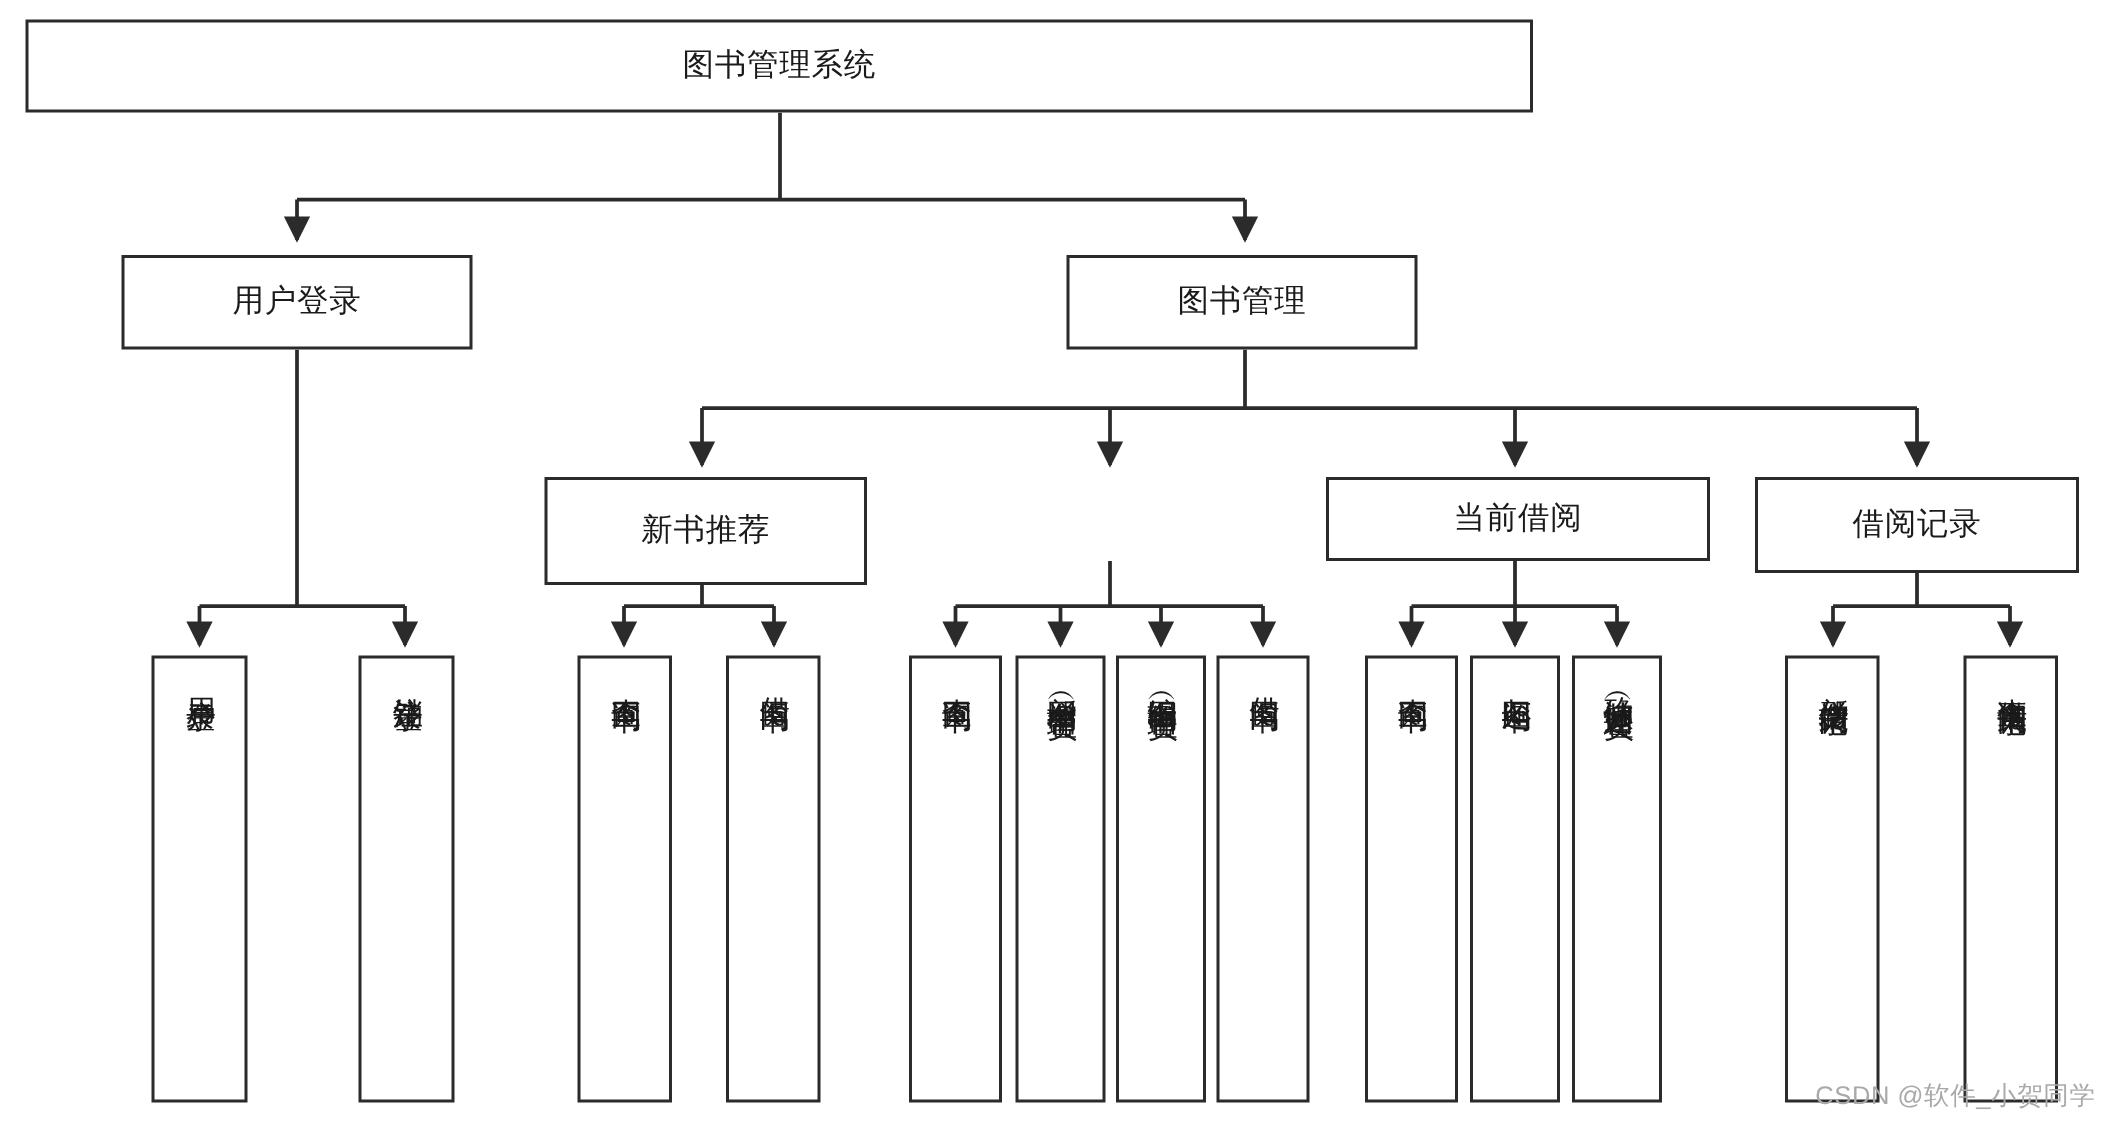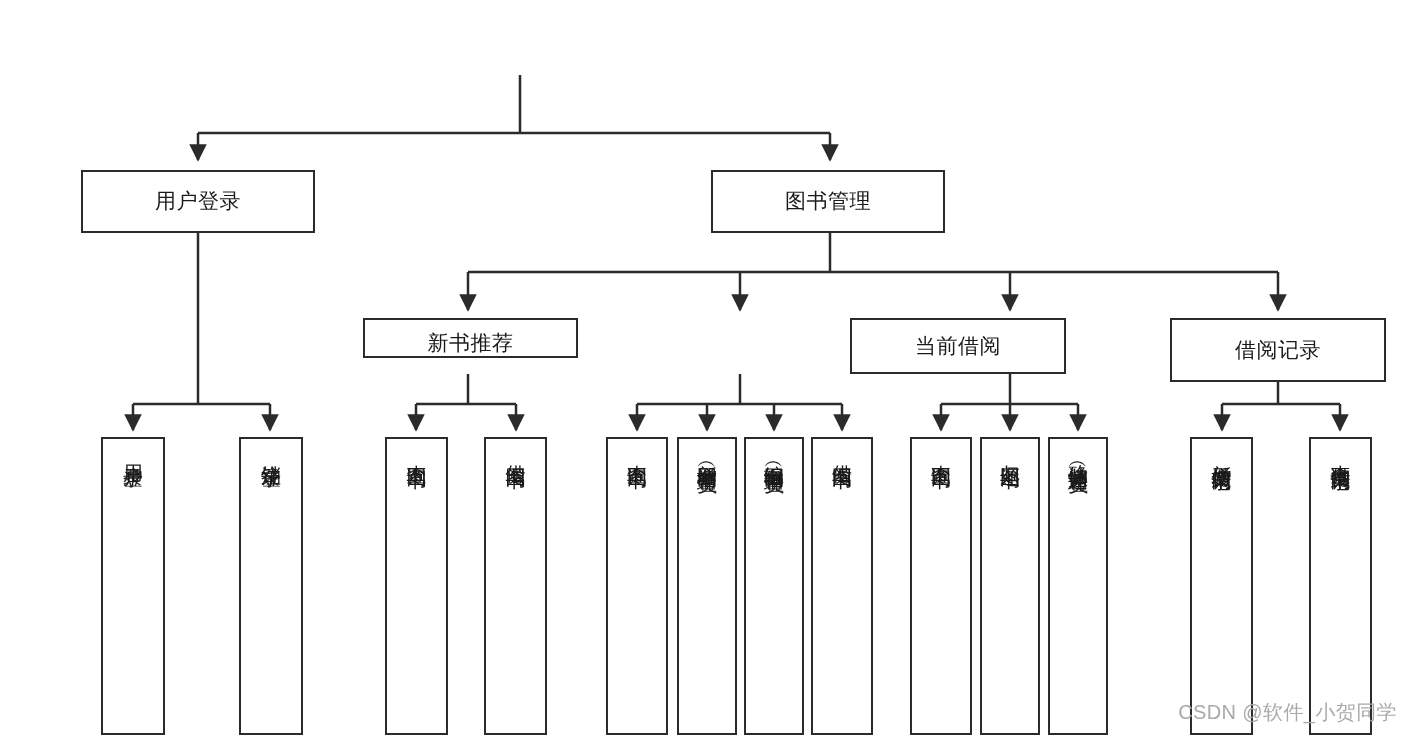--- a/index.html
+++ b/index.html
@@ -54,22 +54,22 @@
   .node.vert .node-label {
     writing-mode: vertical-rl;
     text-orientation: upright;
     font-size: 20px;
     line-height: 1.05;
     letter-spacing: 1.5px;
   }
   #watermark {
     position: absolute;
     right: 8px;
-    bottom: 21px;
-    font-size: 20px;
+    bottom: 5px;
+    font-size: 17px;
     color: #a9a9a9;
     letter-spacing: 0.4px;
     z-index: 5;
     white-space: nowrap;
     pointer-events: none;
   }
 </style>
 </head>
 <body>
 
@@ -118,35 +118,38 @@
       <path d="M 1010 404 L 1010 430" marker-end="url(#arrow)"></path>
       <path d="M 1078 404 L 1078 430" marker-end="url(#arrow)"></path>
 
       <path d="M 1278 374 L 1278 404"></path>
       <path d="M 1222 404 L 1340 404"></path>
       <path d="M 1222 404 L 1222 430" marker-end="url(#arrow)"></path>
       <path d="M 1340 404 L 1340 430" marker-end="url(#arrow)"></path>
     </g>
   </svg>
 
+  <div class="node horiz" style="left:17px; top:13px; width:1005px; height:62px;">
+    <span class="node-label">图书管理系统</span>
+  </div>
 
   <div class="node horiz" style="left:81px; top:170px; width:234px; height:63px;">
     <span class="node-label">用户登录</span>
   </div>
 
   <div class="node horiz" style="left:711px; top:170px; width:234px; height:63px;justify-content:center;">
     <span class="node-label">图书管理</span>
   </div>
 
-  <div class="node horiz" style="left:363px; top:318px; width:215px; height:40px;align-items:flex-end;">
+  <div class="node horiz" style="left:363px; top:318px; width:215px; height:72px;">
     <span class="node-label">新书推荐</span>
   </div>
 
 
-  <div class="node horiz" style="left:850px; top:318px; width:216px; height:56px;">
+  <div class="node horiz" style="left:884px; top:318px; width:256px; height:56px;">
     <span class="node-label">当前借阅</span>
   </div>
 
   <div class="node horiz" style="left:1170px; top:318px; width:216px; height:64px;">
     <span class="node-label">借阅记录</span>
   </div>
 
   <div class="node vert" style="left:101px; top:437px; width:64px; height:298px;">
     <span class="node-label">用户登录</span>
   </div>

